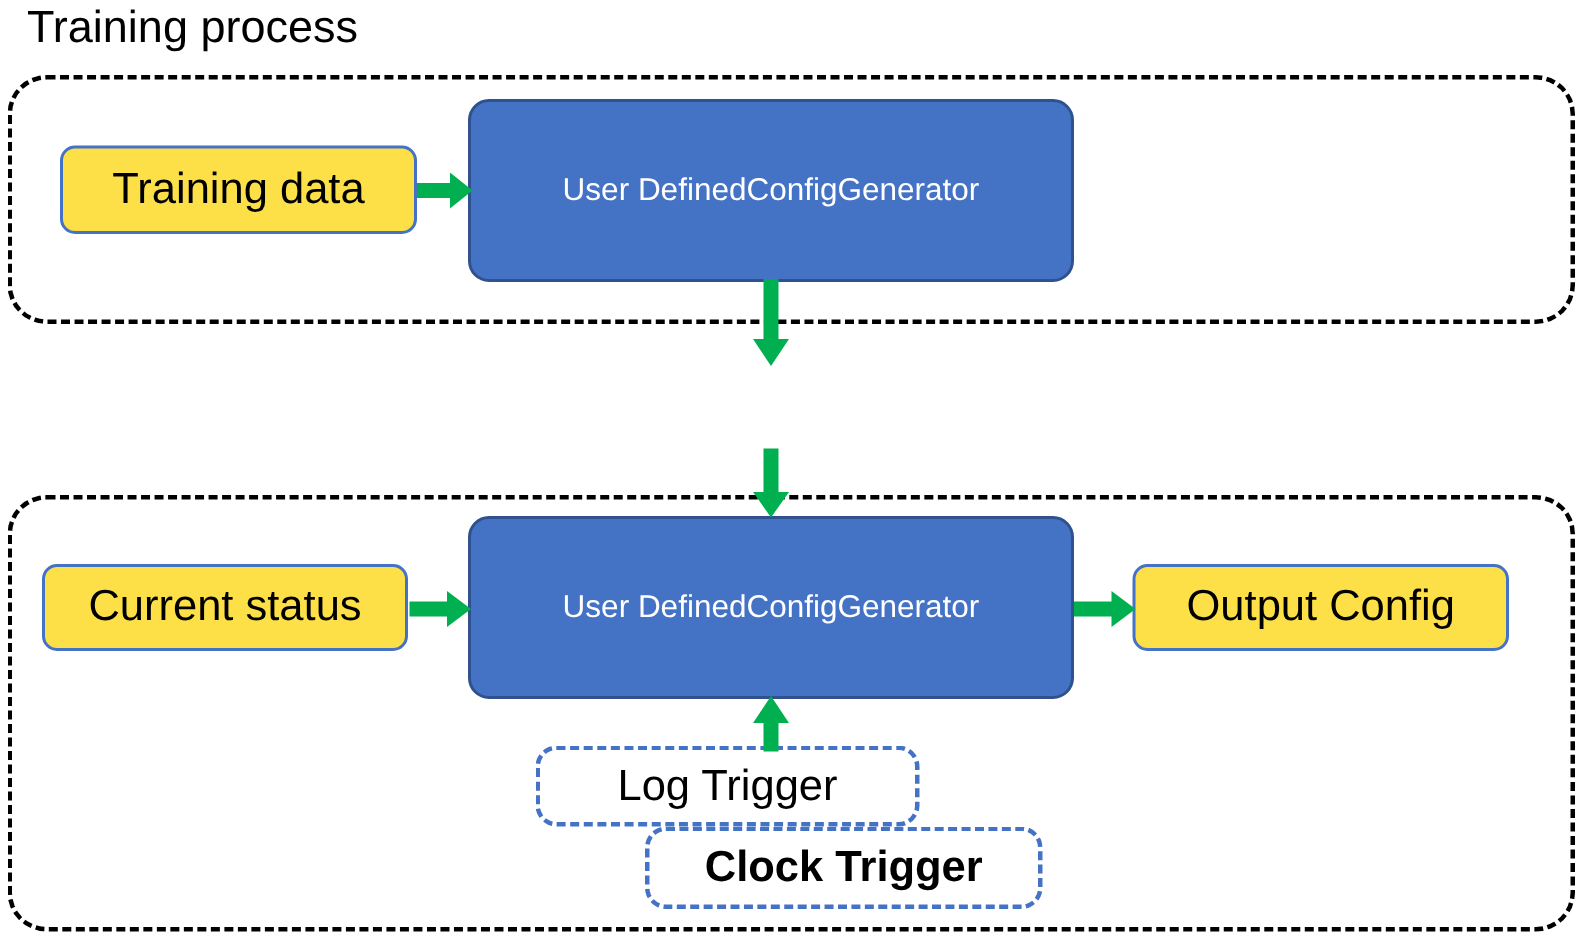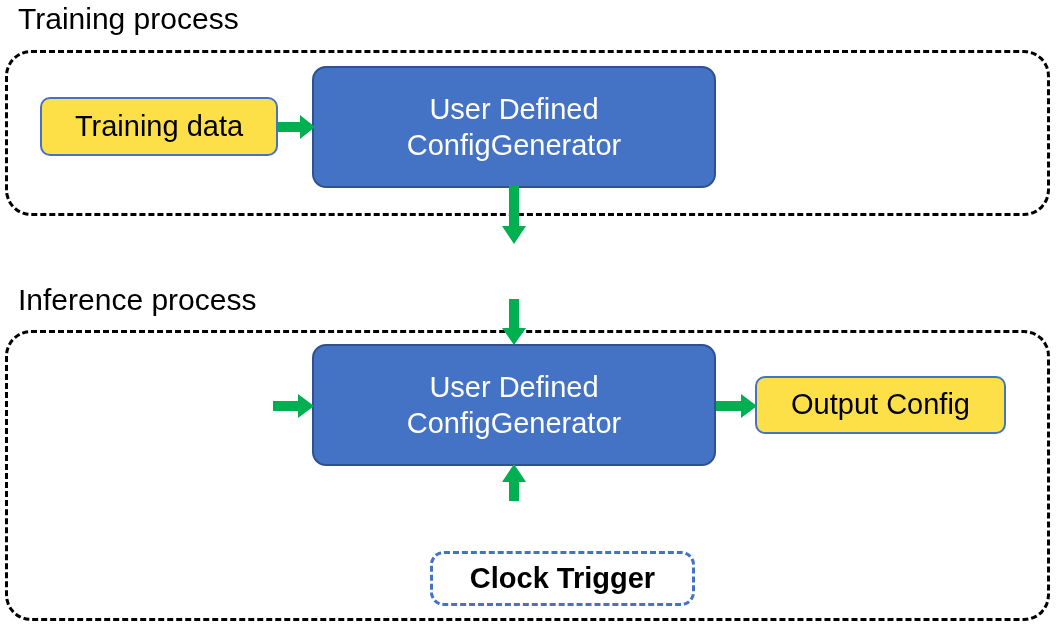--- a/index.html
+++ b/index.html
@@ -64,25 +64,25 @@
   #box-output-config  { left: 755px; top: 376px; width: 251px; height: 58px; }
 
   
   .proc-box {
     position: absolute;
     box-sizing: border-box;
     background: #4472C4;
     border: 2px solid #2F528F;
     border-radius: 14px;
     display: flex;
-    flex-direction: column;
+    flex-direction: row;
     align-items: center;
     justify-content: center;
     color: #ffffff;
-    font-size: 29px;
+    font-size: 21px;
     line-height: 36px;
     white-space: nowrap;
   }
   #proc-train { left: 312px; top: 66px;  width: 404px; height: 122px; }
   #proc-infer { left: 312px; top: 344px; width: 404px; height: 122px; }
 
   
   .trigger-box {
     position: absolute;
     box-sizing: border-box;
@@ -106,46 +106,51 @@
   }
   .arrow svg { display: block; overflow: visible; }
 </style>
 </head>
 <body>
 
 <div id="canvas">
 
   <div class="section-caption" id="caption-training">Training process</div>
 
-  <div class="section-caption" id="caption-inference">Inference process</div>
 
   <div class="process-container" id="container-training"></div>
 
   <div class="process-container" id="container-inference"></div>
 
   <div class="io-box" id="box-training-data">
     <span>Training data</span>
   </div>
 
   <div class="proc-box" id="proc-train">
     <span>User Defined</span>
     <span>ConfigGenerator</span>
   </div>
 
 
+  <div class="io-box" id="box-current-status">
+    <span>Current status</span>
+  </div>
 
   <div class="proc-box" id="proc-infer">
     <span>User Defined</span>
     <span>ConfigGenerator</span>
   </div>
 
   <div class="io-box" id="box-output-config">
     <span>Output Config</span>
   </div>
 
+  <div class="trigger-box" id="box-log-trigger">
+    <span>Log Trigger</span>
+  </div>
 
   <div class="trigger-box" id="box-clock-trigger">
     <span>Clock Trigger</span>
   </div>
 
   <div class="arrow" style="left:278px; top:113px; width:38px; height:28px;">
     <svg width="38" height="28" viewBox="0 0 38 28">
       <path d="M0,9 L22,9 L22,2 L37,14 L22,26 L22,19 L0,19 Z" fill="#00B050"></path>
     </svg>
   </div>

